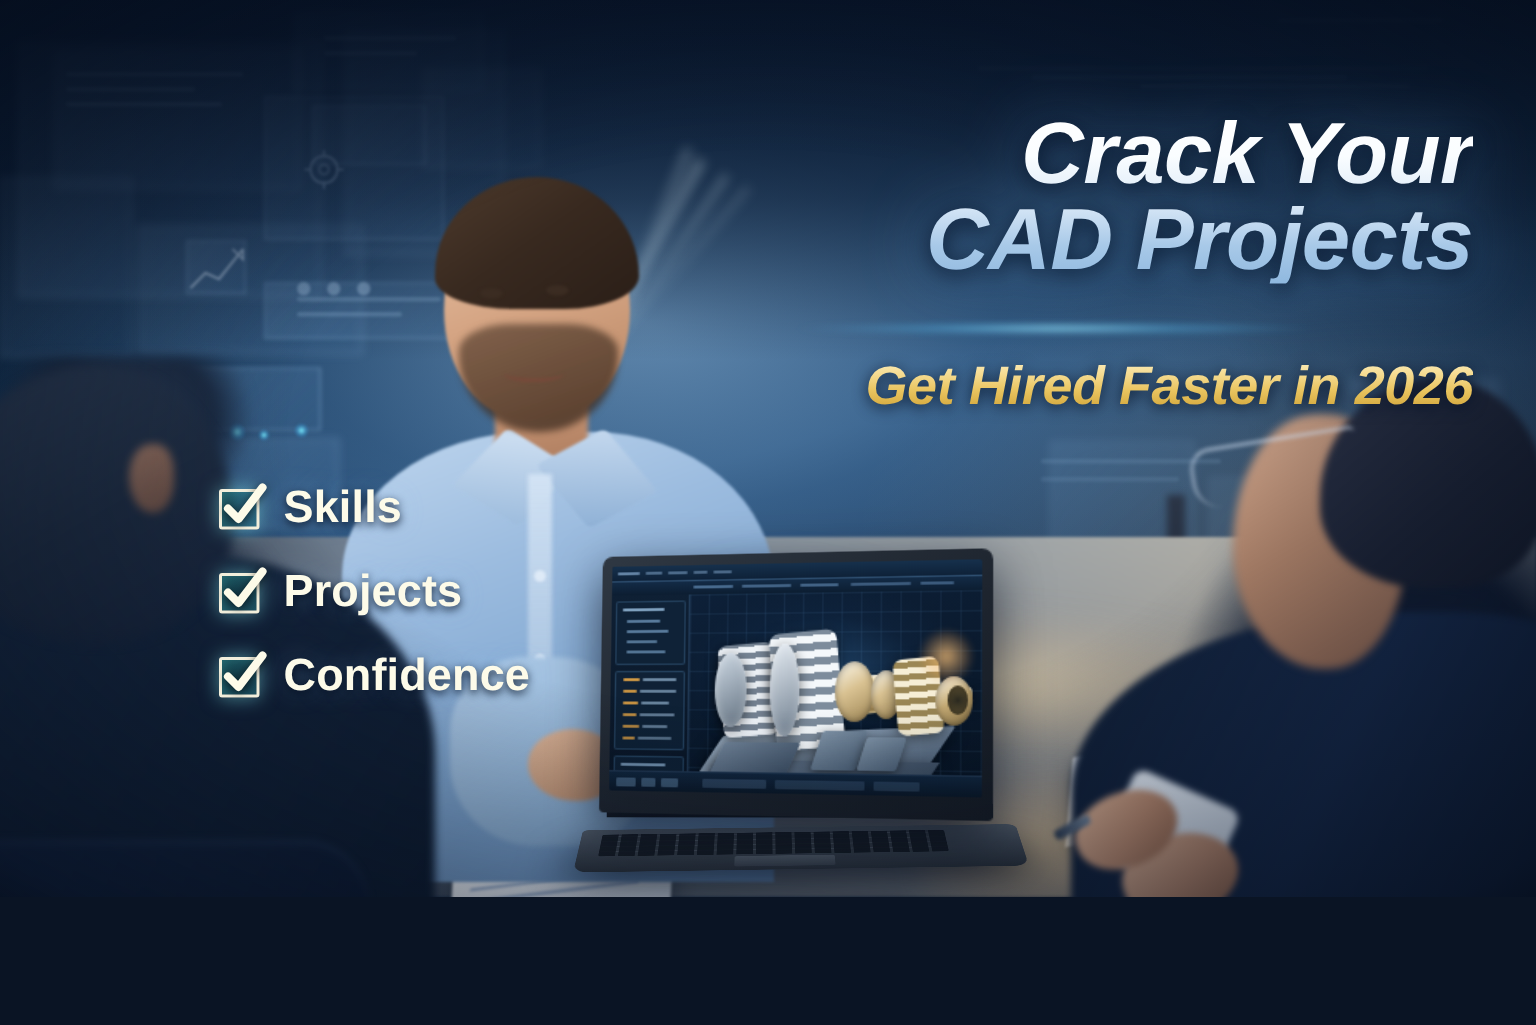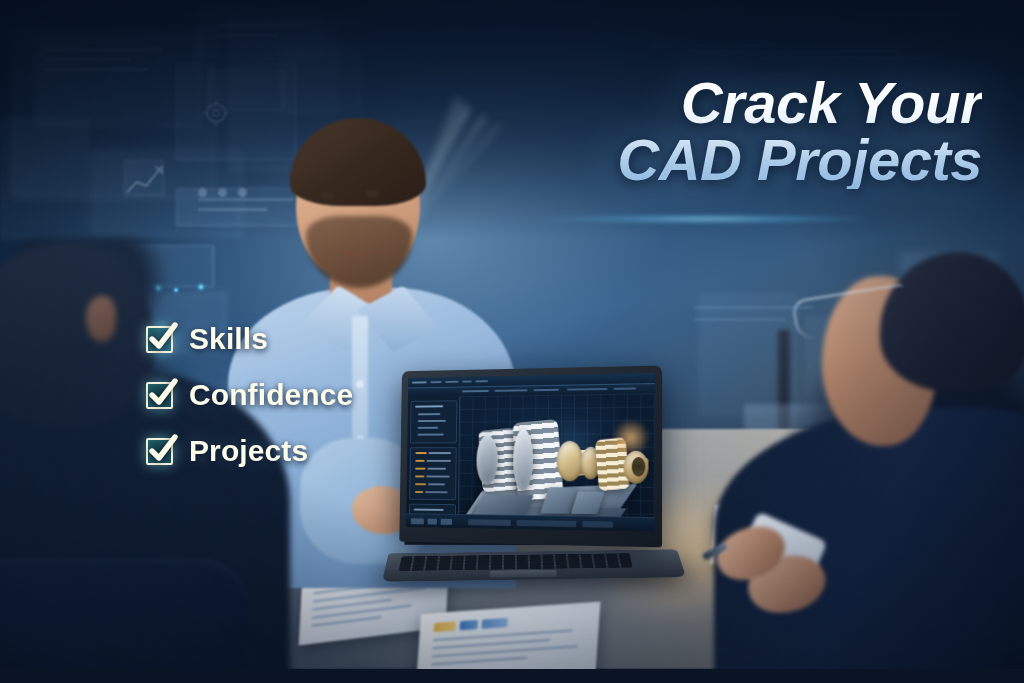--- a/index.html
+++ b/index.html
@@ -4,21 +4,21 @@
 <title>Crack Your CAD Interview</title>
 <style>
   * { margin:0; padding:0; box-sizing:border-box; }
   html,body { background:#0a1424; }
   body {
     font-family:"Liberation Sans", sans-serif;
     width:1024px; height:683px; overflow:hidden;
   }
 
   #poster {
-    position:relative; width:1024px; height:669px; overflow:hidden;
+    position:relative; width:1024px; height:598px; overflow:hidden;
     background:#0c1a2e;
   }
 
   
   .bg-base{
     position:absolute; inset:0;
     background:
       radial-gradient(ellipse 60% 55% at 42% 36%, rgba(150,195,235,.55) 0%, rgba(90,140,190,.30) 38%, rgba(20,45,80,0) 72%),
       radial-gradient(ellipse 45% 50% at 85% 60%, rgba(185,170,140,.22) 0%, rgba(40,60,90,0) 65%),
       linear-gradient(165deg,#0d2038 0%,#15314f 28%,#2a5077 50%,#1d3a5c 70%,#0e1f36 100%);
@@ -669,45 +669,46 @@
 
   <div class="bg-vignette"></div>
 
   <div class="streak"></div>
 
   <div class="headline">
     <span>Crack Your</span>
     <span class="l2">CAD Projects</span>
   </div>
 
+  <div class="subhead">Get Hired Faster in 2026</div>
 
   <div class="checklist">
 
     <div class="check-row">
       <div class="cbox">
         <svg viewBox="0 0 38 38">
           <path d="M8 20 L15 27 L31 6" fill="none" stroke="#fdfbe9" stroke-width="5.4" stroke-linecap="round" stroke-linejoin="round"></path>
         </svg>
       </div>
       <span class="check-label">Skills</span>
     </div>
 
     <div class="check-row">
       <div class="cbox">
         <svg viewBox="0 0 38 38">
           <path d="M8 20 L15 27 L31 6" fill="none" stroke="#fdfbe9" stroke-width="5.4" stroke-linecap="round" stroke-linejoin="round"></path>
         </svg>
       </div>
-      <span class="check-label">Confidence</span>
+      <span class="check-label">Projects</span>
     </div>
 
     <div class="check-row">
       <div class="cbox">
         <svg viewBox="0 0 38 38">
           <path d="M8 20 L15 27 L31 6" fill="none" stroke="#fdfbe9" stroke-width="5.4" stroke-linecap="round" stroke-linejoin="round"></path>
         </svg>
       </div>
-      <span class="check-label">Projects</span>
+      <span class="check-label">Confidence</span>
     </div>
 
   </div>
 
 </div>
 
 </body></html>

